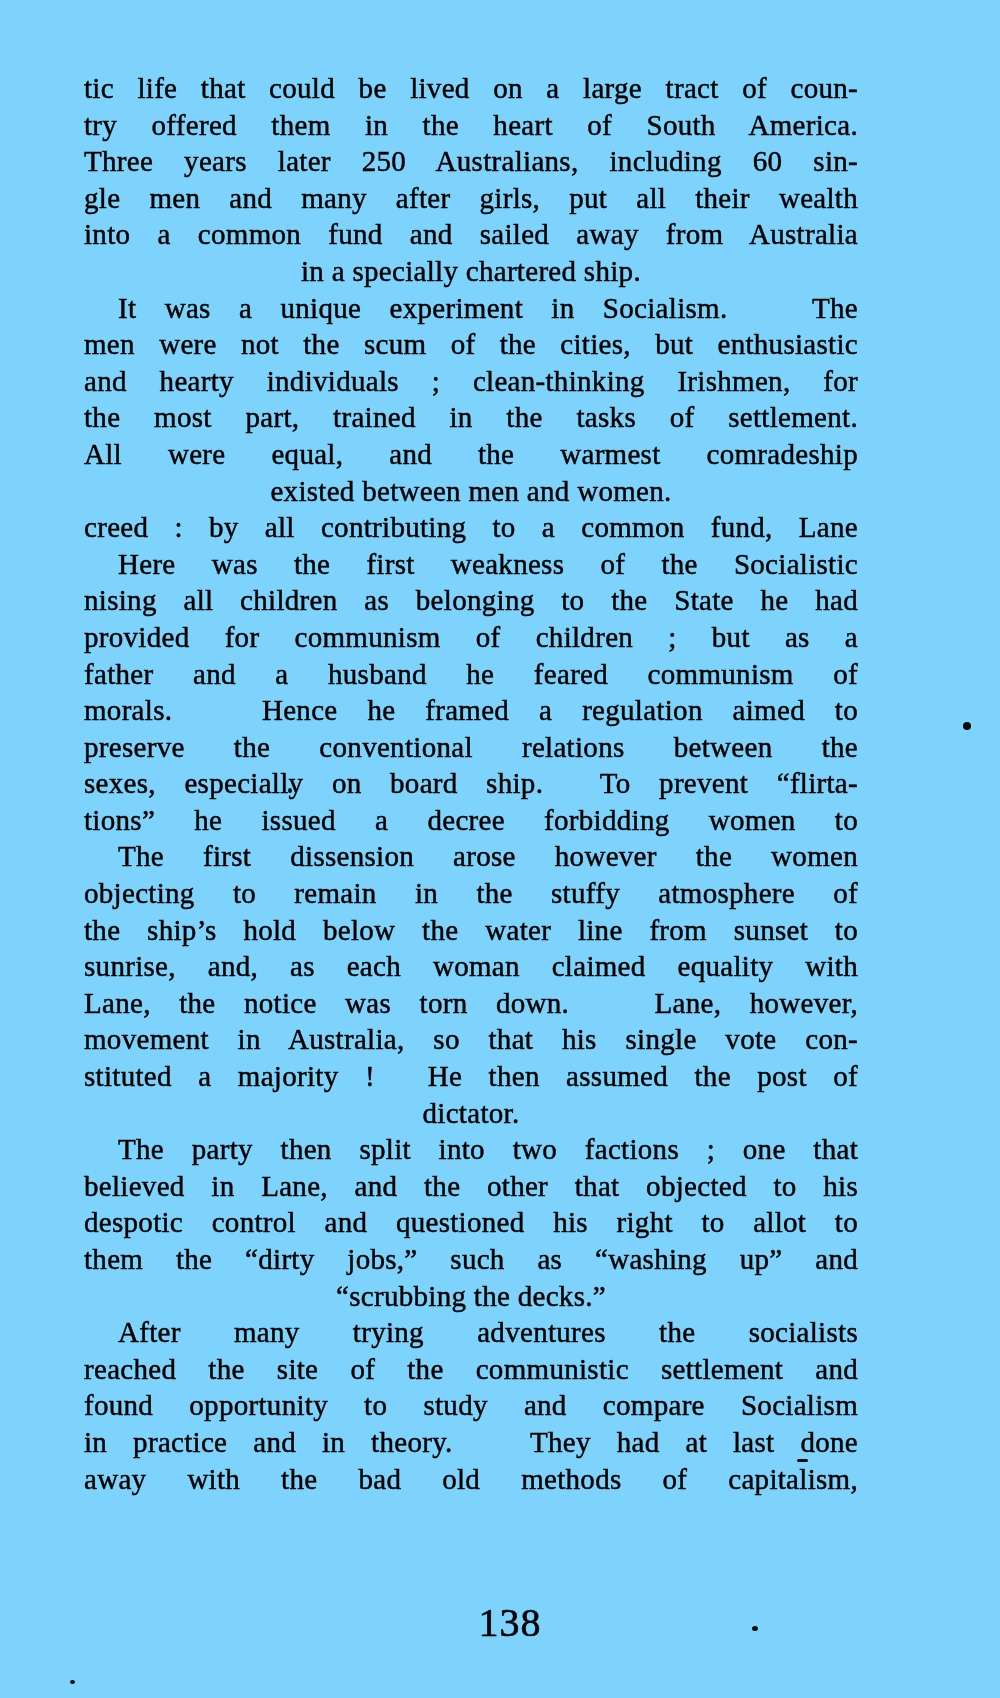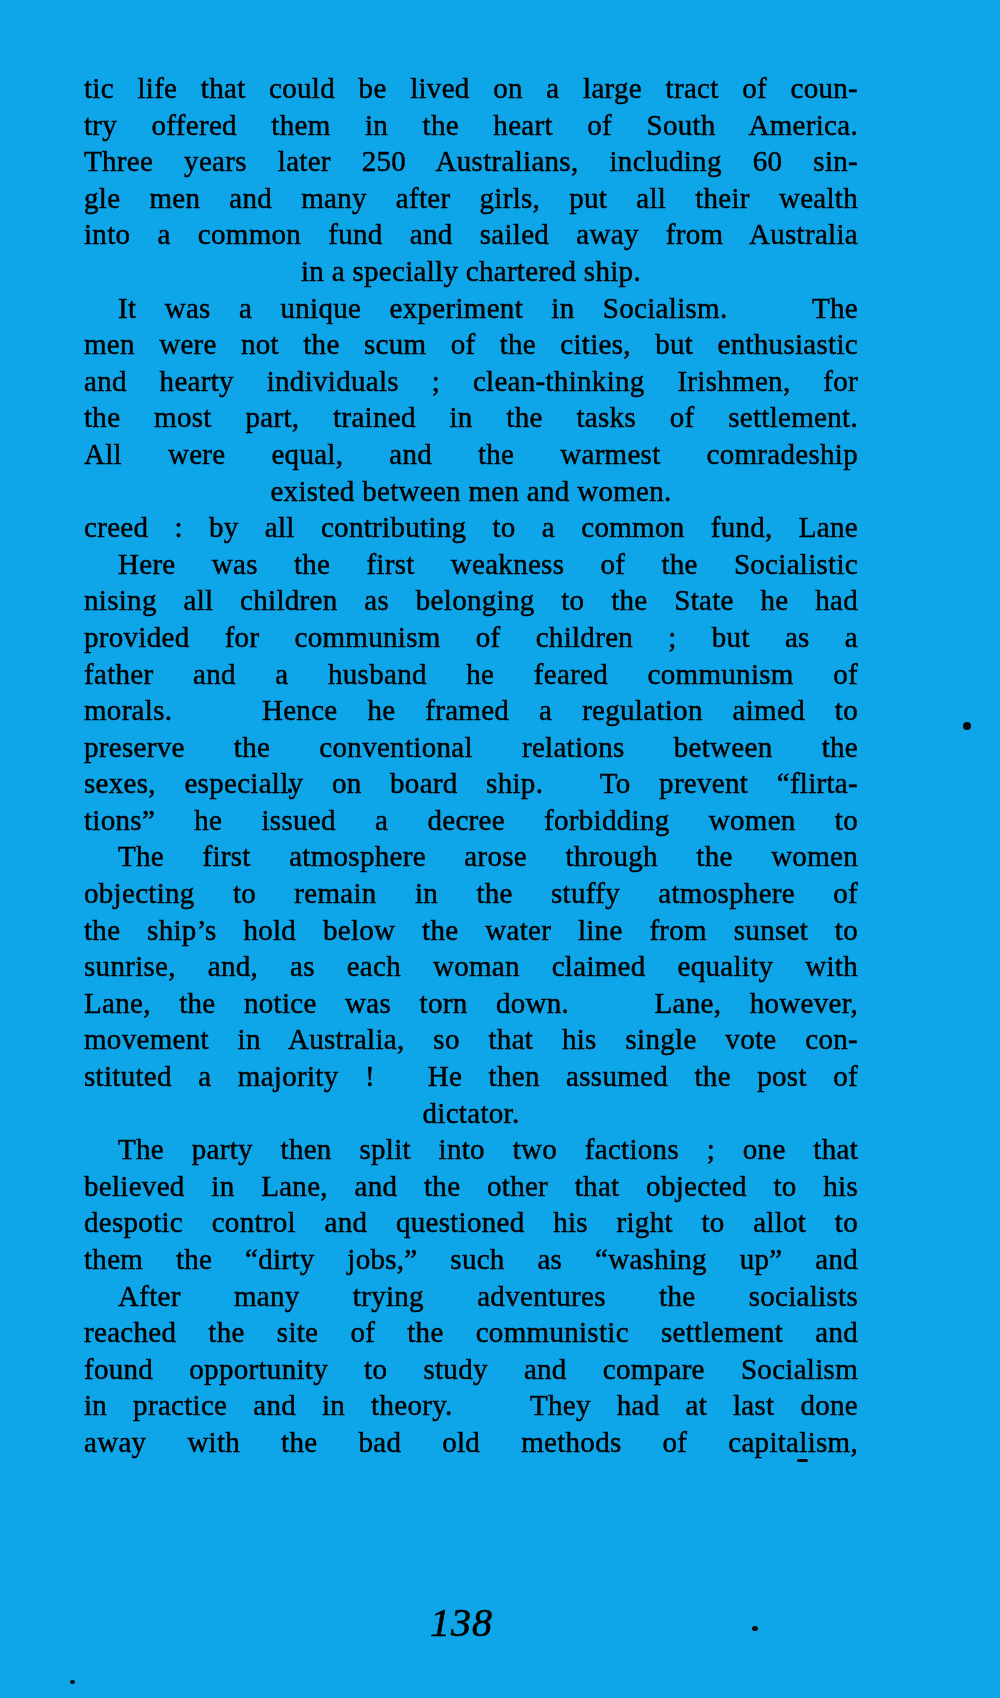--- a/index.html
+++ b/index.html
@@ -1,20 +1,20 @@
 <!DOCTYPE html>
 <html><head>
 <meta charset="utf-8">
 <style>
   html, body { margin: 0; padding: 0; background: #ffffff; }
   .page {
     position: relative;
     width: 1000px;
     height: 1698px;
-    background: #0ea5e9;
+    background: #7dd3fc;
     overflow: hidden;
     font-family: "Liberation Serif", "DejaVu Serif", serif;
     color: #000000;
   }
   .text-block {
     position: absolute;
     left: 84px;
     top: 70px;
     width: 774px;
     font-size: 29px;
@@ -24,24 +24,24 @@
   }
   .para { margin: 0; padding: 0; }
   .line { text-align: center; }
   .line.just { text-align: justify; text-align-last: justify; }
   .line.indent { text-indent: 34px; }
   .page-number {
     position: absolute;
     left: 430px;
     top: 1601px;
     width: 160px;
+    text-align: center;
     font-size: 40px;
     line-height: 44px;
     letter-spacing: 1px;
-    font-style: italic;
     -webkit-text-stroke: 0.6px #000;
   }
   .artifact {
     position: absolute;
     background: #0a0a0a;
     border-radius: 50%;
   }
   .artifact.dash { border-radius: 2px; }
 </style>
 </head>
@@ -70,34 +70,35 @@
         <div class="line just indent">Here was the first weakness of the Socialistic</div>
         <div class="line just">nising all children as belonging to the State he had</div>
         <div class="line just">provided for communism of children&nbsp;; but as a</div>
         <div class="line just">father and a husband he feared communism of</div>
         <div class="line just">morals.&nbsp;&nbsp; Hence he framed a regulation aimed to</div>
         <div class="line just">preserve the conventional relations between the</div>
         <div class="line just">sexes, especially on board ship.&nbsp; To prevent “flirta-</div>
         <div class="line just">tions” he issued a decree forbidding women to</div>
       </div>
       <div class="para">
-        <div class="line just indent">The first atmosphere arose through the women</div>
+        <div class="line just indent">The first dissension arose however the women</div>
         <div class="line just">objecting to remain in the stuffy atmosphere of</div>
         <div class="line just">the ship’s hold below the water line from sunset to</div>
         <div class="line just">sunrise, and, as each woman claimed equality with</div>
         <div class="line just">Lane, the notice was torn down.&nbsp;&nbsp; Lane, however,</div>
         <div class="line just">movement in Australia, so that his single vote con-</div>
         <div class="line just">stituted a majority&nbsp;!&nbsp; He then assumed the post of</div>
         <div class="line">dictator.</div>
       </div>
       <div class="para">
         <div class="line just indent">The party then split into two factions&nbsp;; one that</div>
         <div class="line just">believed in Lane, and the other that objected to his</div>
         <div class="line just">despotic control and questioned his right to allot to</div>
         <div class="line just">them the “dirty jobs,” such as “washing up” and</div>
+        <div class="line">“scrubbing the decks.”</div>
       </div>
       <div class="para">
         <div class="line just indent">After many trying adventures the socialists</div>
         <div class="line just">reached the site of the communistic settlement and</div>
         <div class="line just">found opportunity to study and compare Socialism</div>
         <div class="line just">in practice and in theory.&nbsp;&nbsp; They had at last done</div>
         <div class="line just">away with the bad old methods of capitalism,</div>
       </div>
     </div>
   <div class="page-number">138</div>

